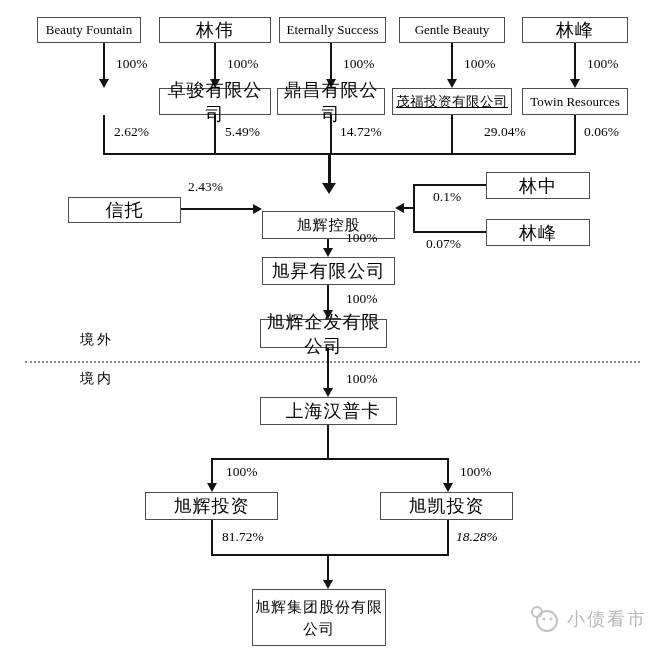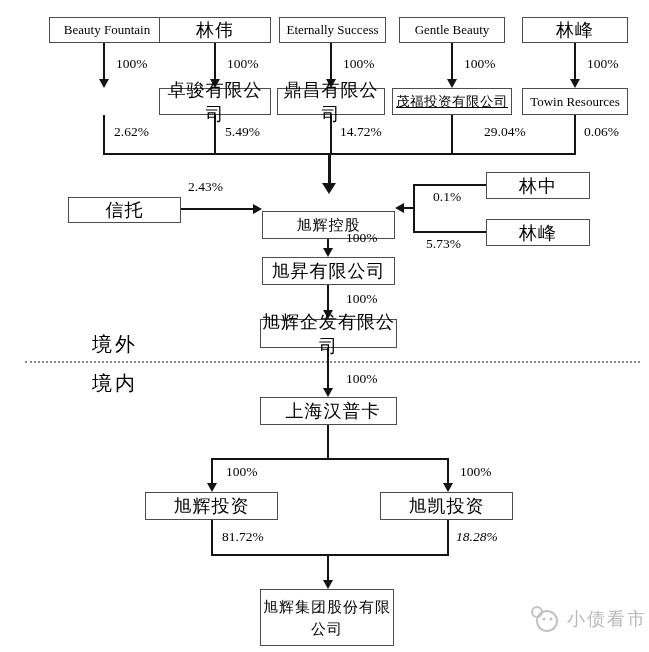--- a/index.html
+++ b/index.html
@@ -23,33 +23,33 @@
     border-left:5px solid transparent;border-right:5px solid transparent;
     border-top:9px solid #141414;}
   .ah-down.big{border-left-width:7px;border-right-width:7px;border-top-width:11px;}
   .ah-right{position:absolute;width:0;height:0;z-index:2;
     border-top:5px solid transparent;border-bottom:5px solid transparent;
     border-left:9px solid #141414;}
   .ah-left{position:absolute;width:0;height:0;z-index:2;
     border-top:5px solid transparent;border-bottom:5px solid transparent;
     border-right:9px solid #141414;}
   .lbl{position:absolute;font-size:13.5px;white-space:nowrap;z-index:3;}
-  .region{position:absolute;font-size:20px;letter-spacing:3px;z-index:3;margin-left:12px;}
+  .region{position:absolute;font-size:14px;letter-spacing:3px;z-index:3;}
   .dotted{position:absolute;height:0;border-top:2px dotted #8a8a8a;z-index:1;}
   .watermark{position:absolute;display:flex;align-items:center;gap:6px;
     color:#b9b9b9;z-index:4;}
   .watermark .wm-text{font-size:18px;letter-spacing:2px;
     font-family:"Liberation Sans","DejaVu Sans",sans-serif;}
 </style>
 </head>
 <body>
 
 <div id="canvas">
 
-  <div class="box en" style="left:37px;top:17px;width:116px;height:26px;margin-left:12px;">
+  <div class="box en" style="left:37px;top:17px;width:104px;height:26px;">
       <span>Beauty Fountain</span>
     </div>
   <div class="box" style="left:159px;top:17px;width:112px;height:26px;">
       <span>林伟</span>
     </div>
   <div class="box en" style="left:279px;top:17px;width:107px;height:26px;">
       <span>Eternally Success</span>
     </div>
   <div class="box en" style="left:399px;top:17px;width:106px;height:26px;">
       <span>Gentle Beauty</span>
@@ -119,37 +119,37 @@
     </div>
   <div class="box" style="left:486px;top:219px;width:104px;height:27px;">
       <span>林峰</span>
     </div>
   <div class="hl" style="left:413px;top:184px;width:73px;"></div>
   <div class="hl" style="left:413px;top:231px;width:73px;"></div>
   <div class="vl" style="left:413px;top:184px;height:49px;"></div>
   <div class="hl" style="left:404px;top:207px;width:10px;"></div>
   <div class="ah-left" style="left:395px;top:203px;"></div>
   <div class="lbl" style="left:433px;top:189px;">0.1%</div>
-  <div class="lbl" style="left:426px;top:236px;">5.73%</div>
+  <div class="lbl" style="left:426px;top:236px;">0.07%</div>
 
   <div class="box" style="left:262px;top:195px;width:133px;height:28px;font-size:15px;margin-top:16px;">
       <span>旭辉控股</span>
     </div>
 
   <div class="vl" style="left:327px;top:223px;height:26px;"></div>
   <div class="ah-down" style="left:323px;top:248px;"></div>
   <div class="lbl" style="left:346px;top:230px;">100%</div>
   <div class="box" style="left:262px;top:257px;width:133px;height:28px;">
       <span>旭昇有限公司</span>
     </div>
 
   <div class="vl" style="left:327px;top:285px;height:26px;"></div>
   <div class="ah-down" style="left:323px;top:310px;"></div>
   <div class="lbl" style="left:346px;top:291px;">100%</div>
-  <div class="box" style="left:260px;top:319px;width:137px;height:29px;">
+  <div class="box" style="left:260px;top:319px;width:127px;height:29px;">
       <span>旭辉企发有限公司</span>
     </div>
 
   <div class="region" style="left:80px;top:331px;">境外</div>
   <div class="dotted" style="left:25px;top:361px;width:615px;"></div>
   <div class="region" style="left:80px;top:370px;">境内</div>
 
   <div class="vl" style="left:327px;top:348px;height:41px;"></div>
   <div class="ah-down" style="left:323px;top:388px;"></div>
   <div class="lbl" style="left:346px;top:371px;">100%</div>
@@ -177,21 +177,21 @@
 
   <div class="vl" style="left:211px;top:520px;height:36px;"></div>
   <div class="vl" style="left:447px;top:520px;height:36px;"></div>
   <div class="hl" style="left:211px;top:554px;width:238px;"></div>
   <div class="lbl" style="left:222px;top:529px;">81.72%</div>
   <div class="lbl" style="left:456px;top:529px;font-style:italic;">18.28%</div>
 
   <div class="vl" style="left:327px;top:554px;height:27px;"></div>
   <div class="ah-down" style="left:323px;top:580px;"></div>
 
-  <div class="box" style="left:260px;top:589px;width:134px;height:57px;font-size:15px;line-height:22px;padding:17px 2px;">
+  <div class="box" style="left:252px;top:589px;width:134px;height:57px;font-size:15px;line-height:22px;padding:17px 2px;">
       <span>旭辉集团股份有限公司</span>
     </div>
 
   <div class="watermark" style="left:529px;top:604px;">
     <span style="display:inline-block;width:32px;height:30px;">
       <svg width="32" height="30" viewBox="0 0 32 30">
         <circle cx="18" cy="17" r="10" fill="none" stroke="#c3c3c3" stroke-width="2"></circle>
         <circle cx="8" cy="8" r="5" fill="none" stroke="#c3c3c3" stroke-width="2"></circle>
         <circle cx="15" cy="15" r="1.5" fill="#c3c3c3"></circle>
         <circle cx="22" cy="15" r="1.5" fill="#c3c3c3"></circle>

